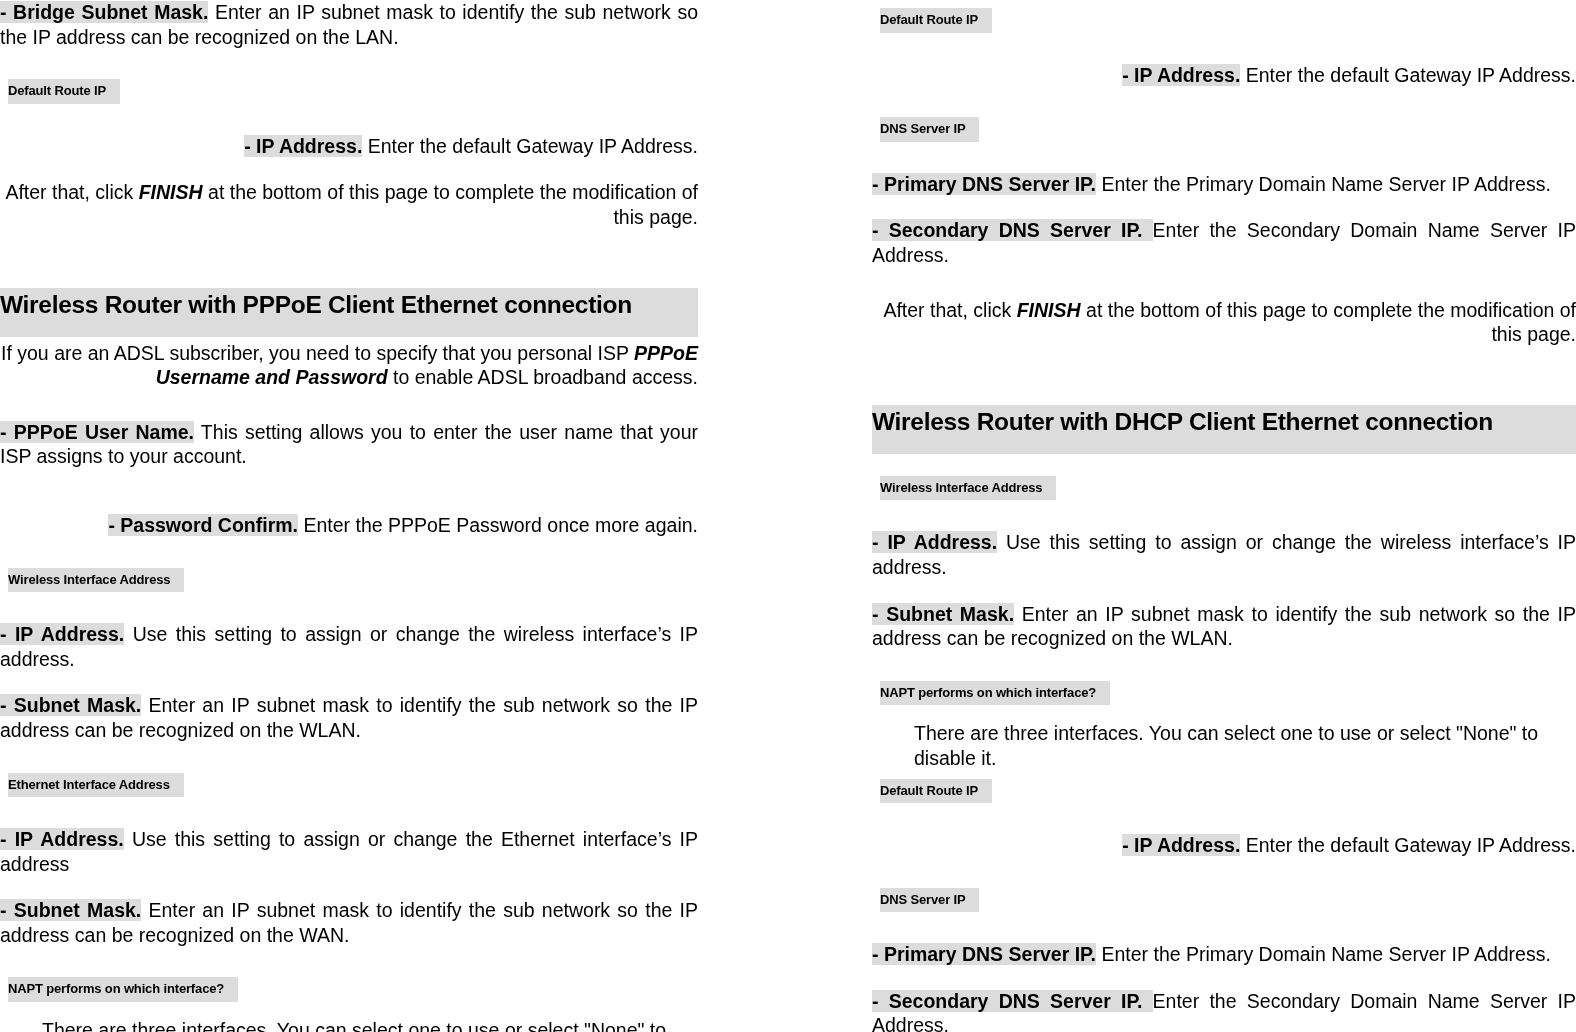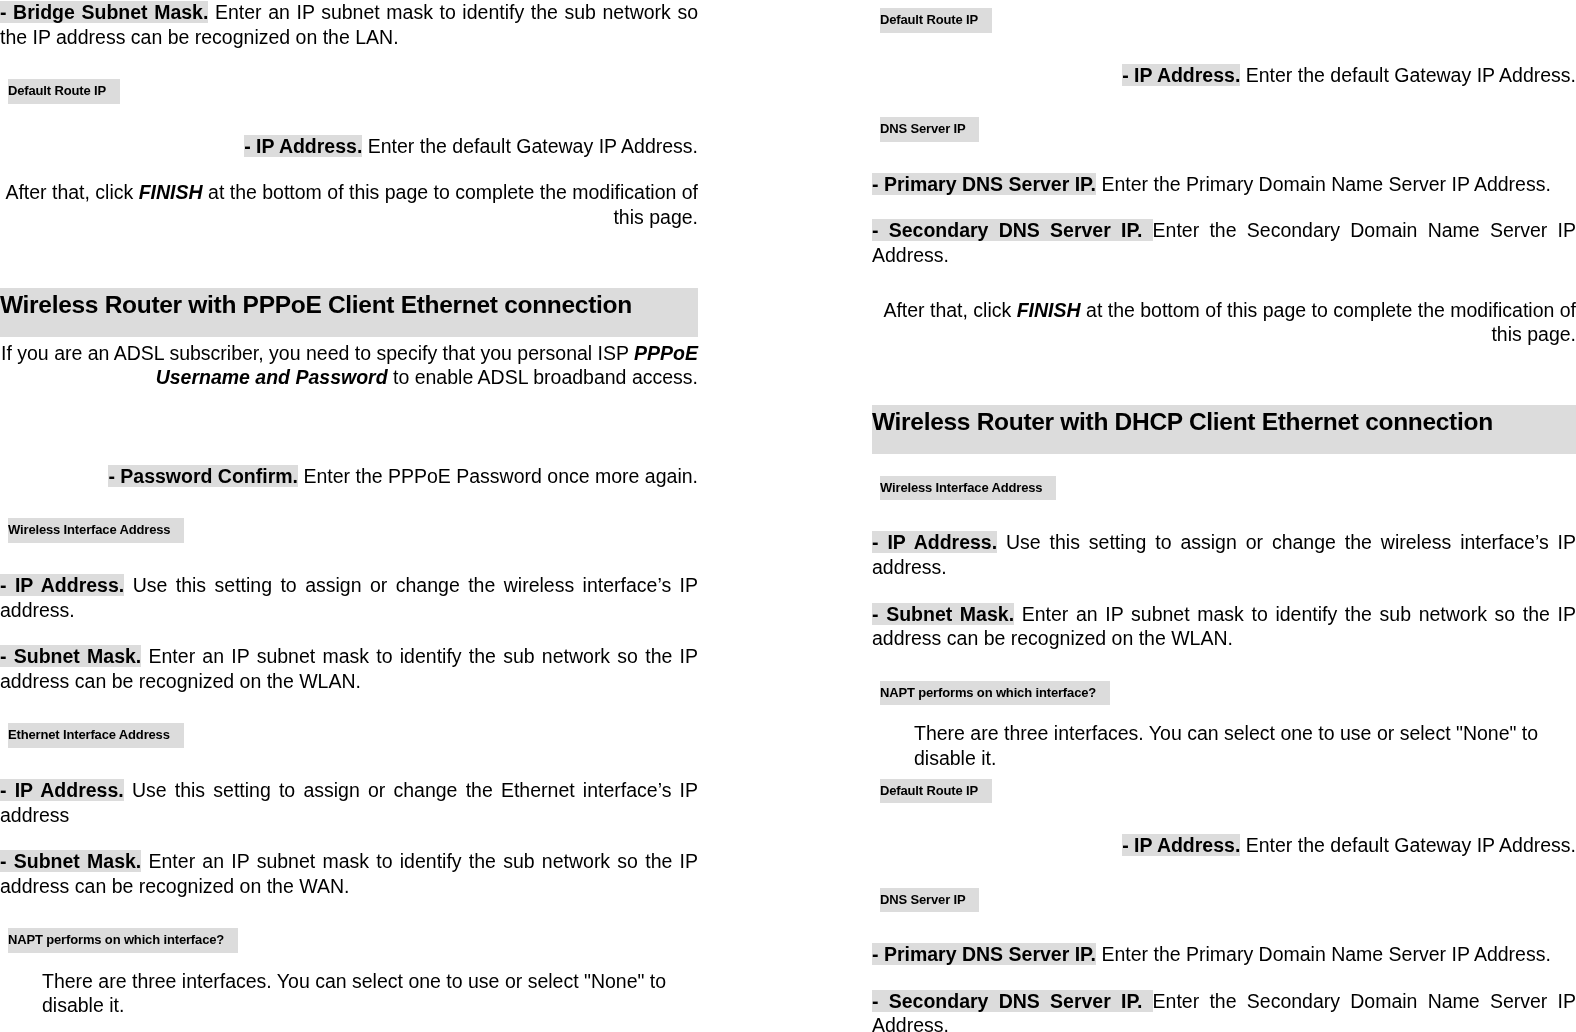--- a/index.html
+++ b/index.html
@@ -112,20 +112,21 @@
     <div>
         <span class="h-major">Wireless Router with PPPoE Client Ethernet connection</span>
       </div>
 
     <div class="gap-tiny"></div>
 
     <p class="p left-align"><span>If you are an ADSL subscriber, you need to specify that you personal ISP </span><span class="it-bold">PPPoE Username and Password</span><span> to enable ADSL broadband access.</span></p>
 
     <div class="gap-lg"></div>
 
+    <p class="p"><span class="lead">- PPPoE User Name.</span><span> This setting allows you to enter the user name that your ISP assigns to your account.</span></p>
 
     <div class="gap-md"></div>
 
 
     <div class="gap-md"></div>
 
     <p class="p left-align"><span class="lead">- Password Confirm.</span><span> Enter the PPPoE Password once more again.</span></p>
 
     <div class="gap-md"></div>
 

